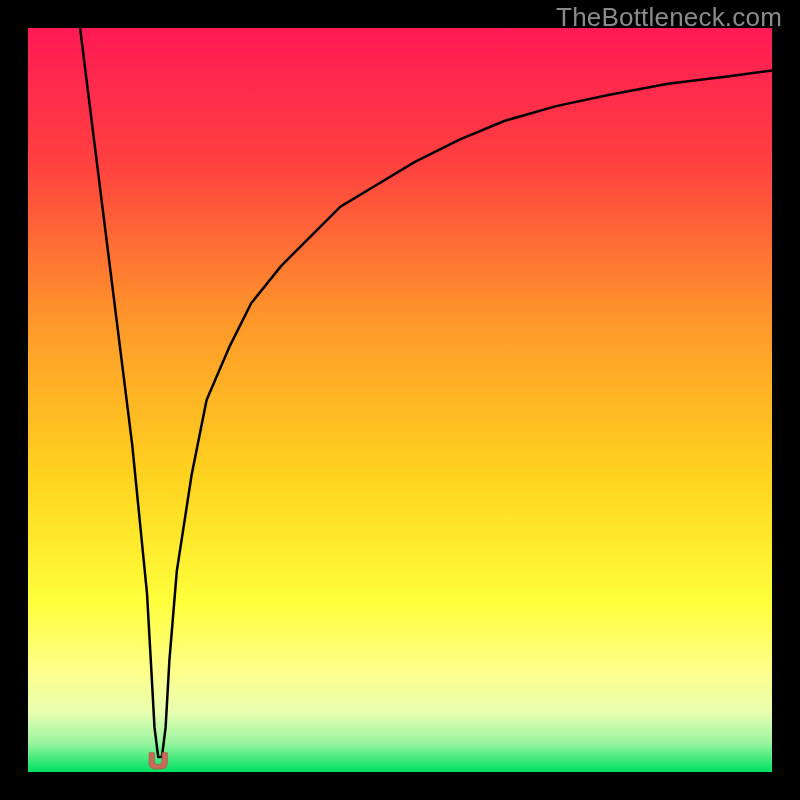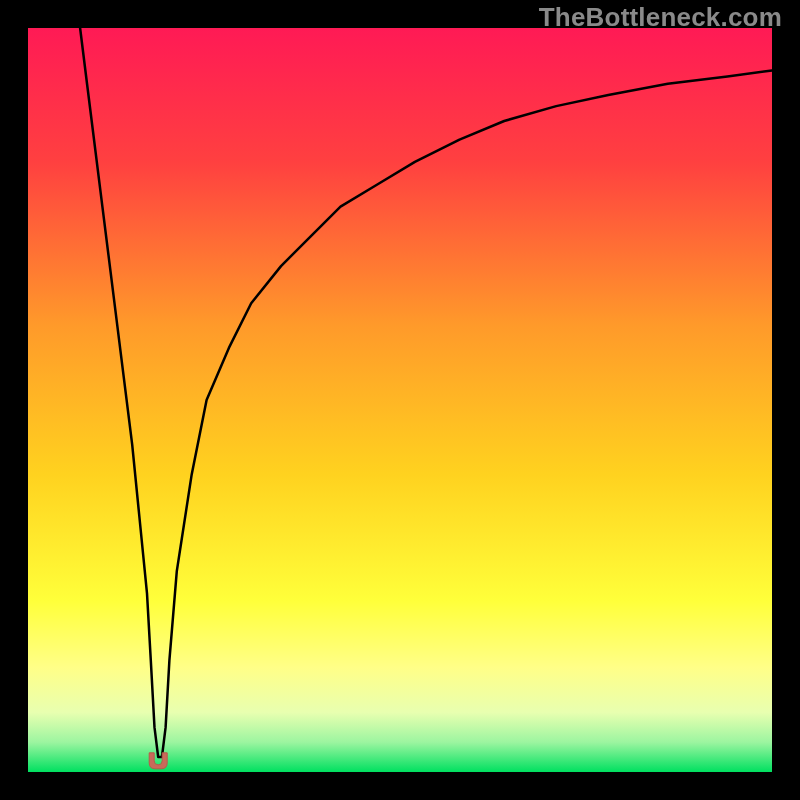--- a/index.html
+++ b/index.html
@@ -17,21 +17,21 @@
     width: 800px;
     height: 800px;
     background: #000;
   }
   .watermark {
     position: absolute;
     top: 2px;
     right: 18px;
     font-family: Arial, Helvetica, sans-serif;
     font-size: 26px;
-    font-weight: 700;
+    font-weight: 400;
     color: #8a8a8a;
     letter-spacing: 0.2px;
   }
   svg {
     position: absolute;
     left: 0;
     top: 0;
   }
 </style>
 </head>

